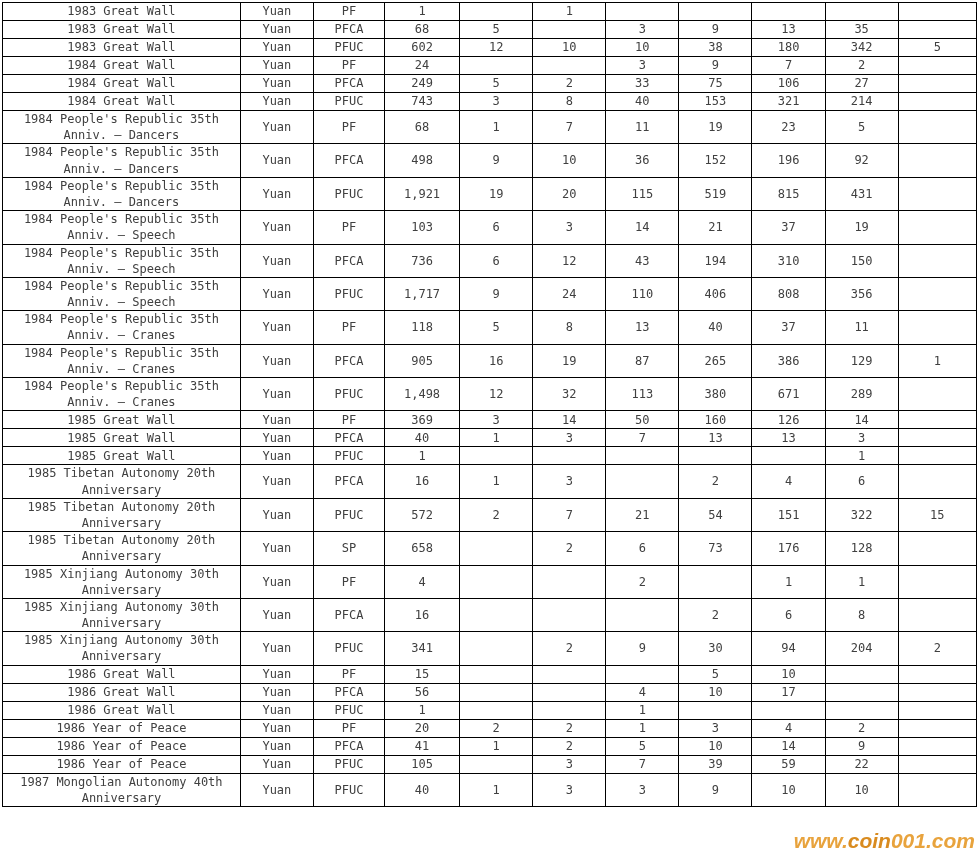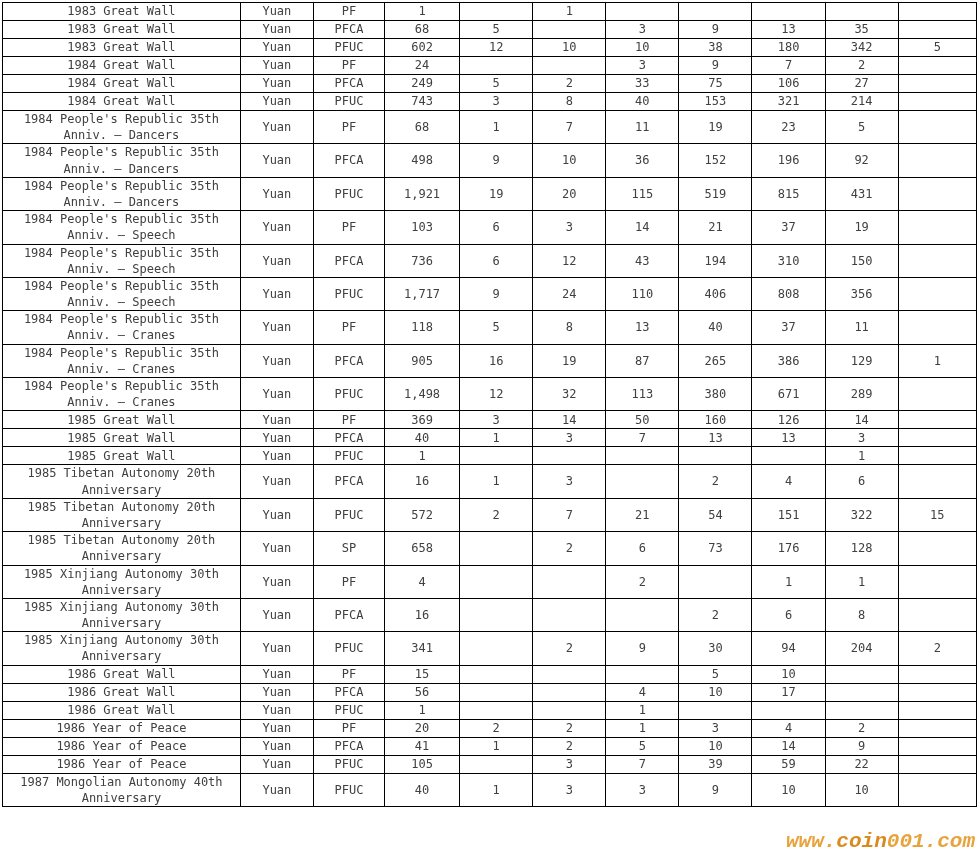--- a/index.html
+++ b/index.html
@@ -41,21 +41,21 @@
   td.c-name { width: 230px; font-size: 12px; letter-spacing: 0px; }
   td.c-cur  { width: 70px; }
   td.c-grade{ width: 68px; margin-top: 44px; }
   td.c-total{ width: 72px; }
   td.c-n    { width: 70px; }
   td.c-last { width: 75px; }
   .watermark {
     position: absolute;
     right: 4px;
     bottom: 2px;
-    font-family: Liberation Mono, monospace;
+    font-family: Liberation Sans, sans-serif;
     font-size: 21px;
     font-weight: bold;
     font-style: italic;
     color: #e8a33d;
     letter-spacing: 0px;
     text-shadow: 0 0 1px rgba(255,255,255,0.6);
     pointer-events: none;
     white-space: nowrap;
   }
   .watermark .wm-dark { color: #d98b1f; }

